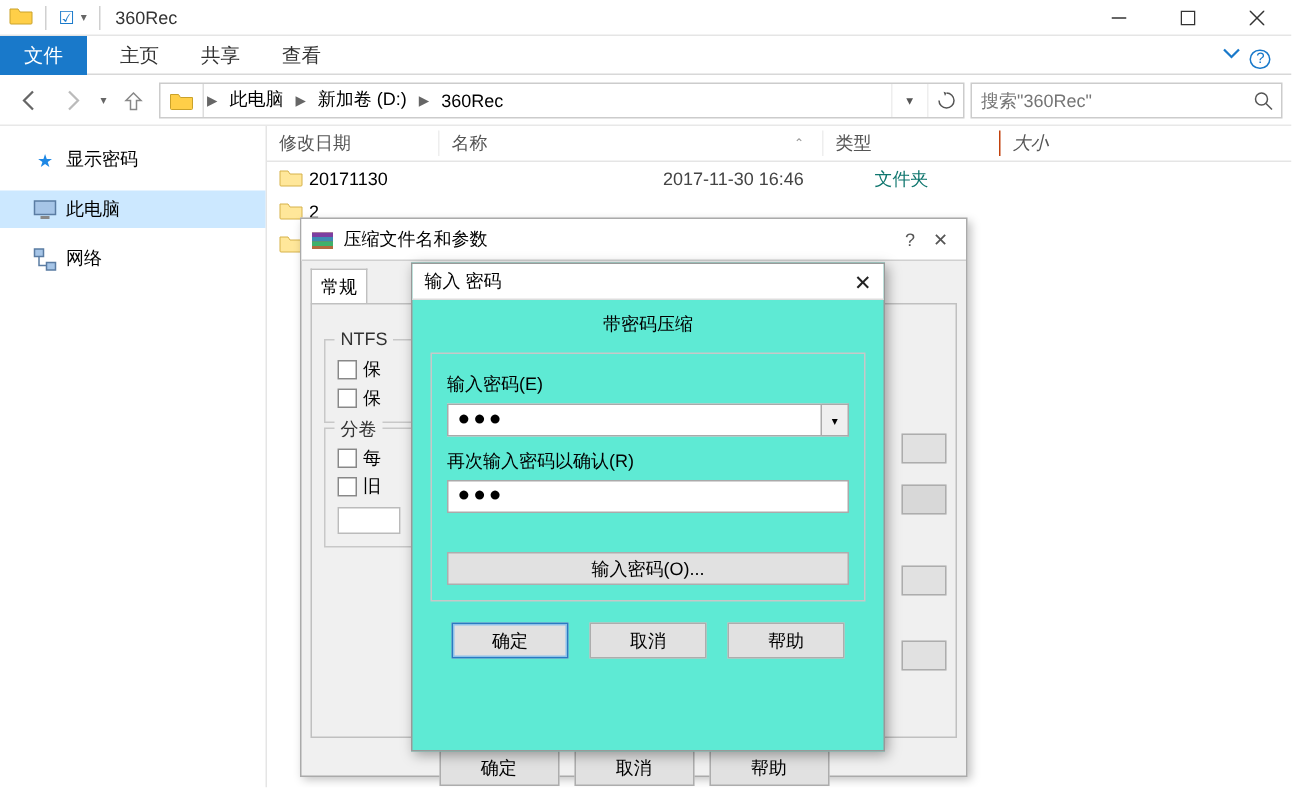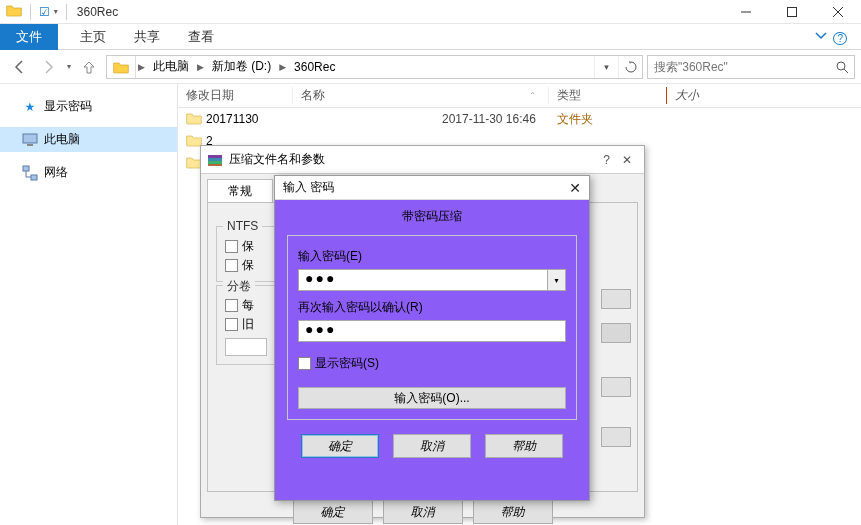--- a/index.html
+++ b/index.html
@@ -50,50 +50,50 @@
   .col-date { flex: 0 0 115px; border-right: 1px solid #eee; }
   .col-type { flex: 0 0 118px; border-right: 1px solid #c2410c; }
   .col-size { flex: 0 0 60px; font-style: italic; }
   .sort-ind { margin-left: auto; font-size: 8px; color: #999; padding-right: 4px; }
 
   .lv-rows { }
   .lv-row { display: flex; height: 22px; align-items: center; }
   .lv-row .cell { padding: 0 8px; }
   .cell-name { flex: 0 0 256px; display: flex; align-items: center; gap: 4px; padding-left: 4px;}
   .cell-date { flex: 0 0 115px; color: #444; }
-  .cell-type { flex: 0 0 118px; color: #a16207; }
+  .cell-type { flex: 0 0 118px; color: #0f766e; margin-left: 26px; }
   .folder-ico { width: 16px; height: 16px; }
 
   
   .dlg-rar {
     position: absolute; left: 200px; top: 145px; width: 445px; height: 373px;
     background: #f0f0f0; border: 1px solid #aaa; box-shadow: 2px 2px 6px rgba(0,0,0,0.25);
   }
   .dlg-rar .dlg-title { height: 28px; display: flex; align-items: center; padding: 0 6px; background: #fff; border-bottom: 1px solid #d0d0d0; }
   .rar-ico { width: 16px; height: 16px; margin-right: 6px; }
   .dlg-title-text { font-size: 12px; }
   .dlg-title .right { margin-left: auto; display: flex; gap: 12px; color: #555; padding-right: 6px; }
 
   .rar-tabs { display: flex; padding: 4px 6px 0 6px; font-size: 12px; }
-  .rar-tab { padding: 3px 20px; border: 1px solid #c0c0c0; border-bottom: none; background: #f0f0f0; margin-right: -1px; position: relative; top: 1px; }
+  .rar-tab { padding: 3px 6px; border: 1px solid #c0c0c0; border-bottom: none; background: #f0f0f0; margin-right: -1px; position: relative; top: 1px; }
   .rar-tab.sel { background: #fff; }
   .rar-tab-body { margin: 0 6px 4px 6px; height: 290px; border: 1px solid #c0c0c0; background: #f0f0f0; padding: 8px; position: relative;}
 
   .groupbox { position: absolute; border: 1px solid #c8c8c8; font-size: 12px; padding: 10px 8px 8px 8px; }
   .groupbox .legend { position: absolute; top: -8px; left: 6px; background: #f0f0f0; padding: 0 4px; color: #333; }
   .chk-row { display: flex; align-items: center; gap: 4px; padding: 1px 0; }
   .chk { width: 13px; height: 13px; border: 1px solid #888; background: #fff; }
 
   .rar-buttons { display: flex; justify-content: center; gap: 10px; padding: 4px 0 8px 0; }
-  .win-button { width: 80px; height: 24px; background: #e1e1e1; border: 1px solid #adadad; display: flex; align-items: center; justify-content: center; font-size: 12px; font-style: italic; }
+  .win-button { width: 80px; height: 24px; background: #e1e1e1; border: 1px solid #adadad; display: flex; align-items: center; justify-content: center; font-size: 12px; }
 
   
   .dlg-pwd {
     position: absolute; left: 274px; top: 175px; width: 316px; height: 326px;
-    background: #8b5cf6; border: 1px solid #999; box-shadow: 2px 2px 8px rgba(0,0,0,0.35);
+    background: #5eead4; border: 1px solid #999; box-shadow: 2px 2px 8px rgba(0,0,0,0.35);
   }
   .dlg-pwd .pwd-title { height: 24px; display: flex; align-items: center; padding: 0 8px; background: #fff; border-bottom: 1px solid #ddd; font-size: 12px; }
   .pwd-title .close { margin-left: auto; font-size: 14px; color: #222; }
   .pwd-caption { text-align: center; padding: 8px 0; font-size: 12px; }
   .pwd-group { margin: 2px 12px 8px 12px; border: 1px solid #c8c8c8; padding: 12px 10px 10px 10px; position: relative; }
   .fld-label { font-size: 12px; margin-bottom: 4px; }
   .pwd-inp-wrap { display: flex; }
   .pwd-inp { flex: 1; height: 22px; border: 1px solid #aaa; background: #fff; font-size: 14px; letter-spacing: 2px; padding: 0 6px; }
   .combo-btn { width: 18px; height: 22px; border: 1px solid #aaa; border-left: none; background: #efefef; display: flex; align-items: center; justify-content: center; font-size: 8px; }
   .manage-btn { width: 100%; height: 22px; background: #e1e1e1; border: 1px solid #adadad; display: flex; align-items: center; justify-content: center; font-size: 12px; }
@@ -340,24 +340,20 @@
     <div class="pwd-inp-wrap">
       <div class="pwd-inp">●●●</div>
       <div class="combo-btn">▾</div>
     </div>
     <div style="height:8px;"></div>
     <div class="fld-label">再次输入密码以确认(R)</div>
     <div class="pwd-inp-wrap">
       <div class="pwd-inp">●●●</div>
     </div>
     <div style="height:12px;"></div>
-    <div class="chk-row">
-      <span class="chk"></span>
-      <span>显示密码(S)</span>
-    </div>
     <div style="height:14px;"></div>
     <div class="manage-btn">输入密码(O)...</div>
   </div>
 
   <div class="pwd-btns">
     <div class="win-button primary">确定</div>
     <div class="win-button">取消</div>
     <div class="win-button">帮助</div>
   </div>
 </div>

